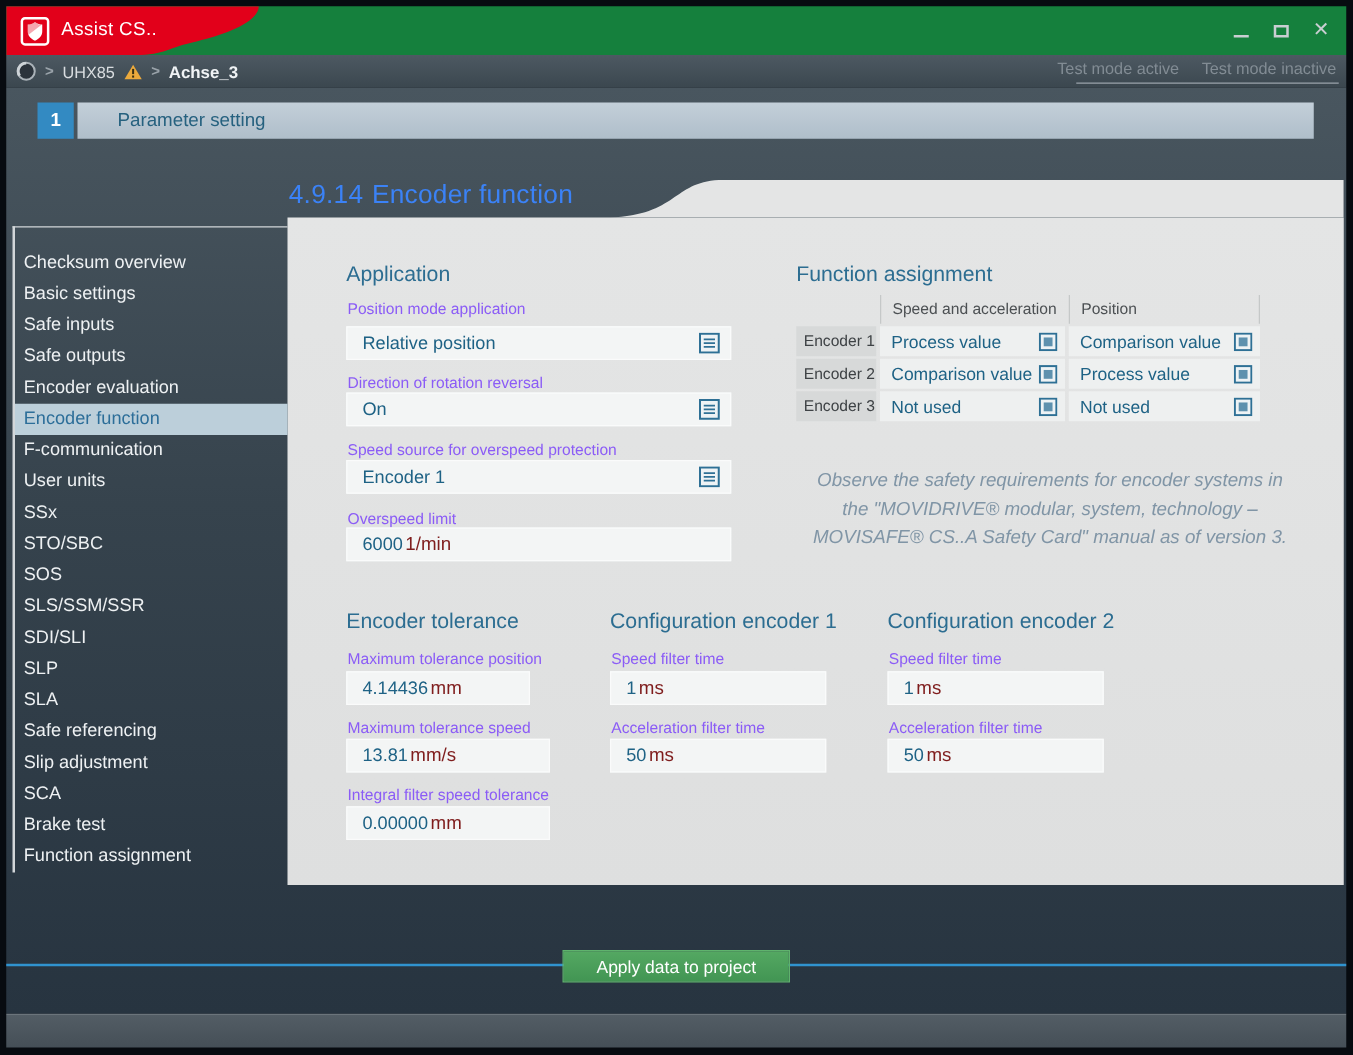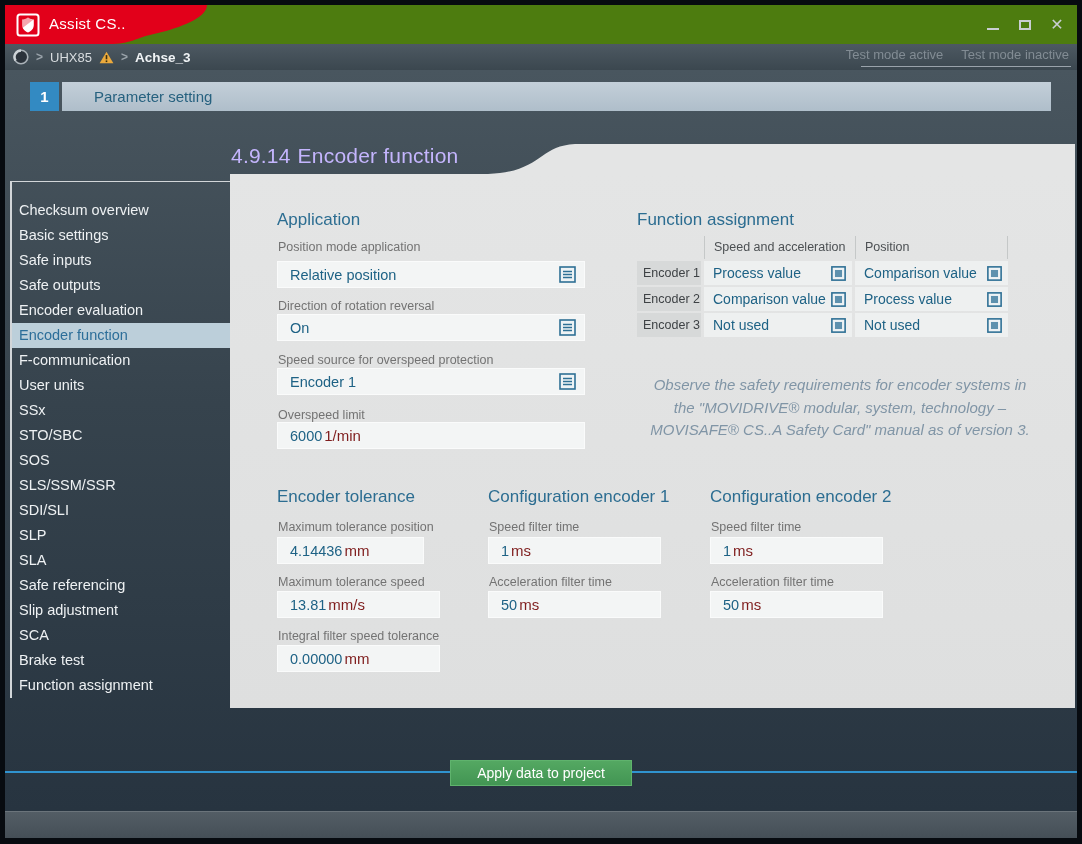--- a/index.html
+++ b/index.html
@@ -6,21 +6,21 @@
   html,body { width:1082px; height:844px; }
   body {
     font-family:"Liberation Sans", sans-serif;
     background:#070b10;
     position:relative;
     overflow:hidden;
   }
   .abs { position:absolute; }
 
   
-  .titlebar { left:5px; top:5px; width:1072px; height:39px; background:#4d7c0f; }
+  .titlebar { left:5px; top:5px; width:1072px; height:39px; background:#15803d; }
   .red-swoosh { left:0; top:0; width:230px; height:39px; }
   .logo-box { left:11px; top:8px; width:24px; height:24px; }
   .app-title { left:44px; top:10px; color:#ffffff; font-size:15px; letter-spacing:0.3px; }
   .win-controls { right:12px; top:0; height:39px; display:flex; align-items:center; gap:16px; }
   .wc { width:16px; height:16px; display:flex; align-items:center; justify-content:center; cursor:pointer; }
   .wc-min i { display:block; width:12px; height:2px; background:#c9ced2; margin-top:8px; }
   .wc-max i { display:block; width:12px; height:10px; border:2px solid #c9ced2; }
   .wc-close { color:#c9ced2; font-size:16px; line-height:16px; }
 
   
@@ -40,36 +40,36 @@
 
   
   .step-num { left:30px; top:82px; width:29px; height:29px; background:#338ac2;
     color:#ffffff; font-size:15px; font-weight:700; display:flex; align-items:center; justify-content:center; }
   .step-bar { left:62px; top:82px; width:989px; height:29px;
     background:linear-gradient(180deg,#c3cfd9,#afbeca);
     display:flex; align-items:center; }
   .step-label { color:#26617f; font-size:15px; margin-left:32px; }
 
   
-  .page-title { left:231px; top:144px; color:#c4b5fd; font-size:21px; font-weight:300; letter-spacing:0.2px; }
+  .page-title { left:231px; top:144px; color:#3b82f6; font-size:21px; font-weight:300; letter-spacing:0.2px; }
   .page-title .num { margin-right:7px; }
   .panel-curve { left:230px; top:144px; width:845px; height:30px; }
   .panel { left:230px; top:174px; width:845px; height:534px;
     background:linear-gradient(180deg,#e4e5e5,#dedfdf); }
 
   
   .sidebar { left:10px; top:181px; width:220px;
     border-top:1px solid #d2d6d9; border-left:2px solid #d2d6d9; padding-top:16px; }
   .side-item { height:25px; line-height:25px; padding-left:7px;
     color:#eef1f3; font-size:14.5px; cursor:pointer; white-space:nowrap; }
   .side-item.selected { background:#bccfda; color:#2c6e99; }
 
   
   .sec-h { color:#2c6d91; font-size:17px; }
-  .flabel { color:#737373; font-size:12.5px;text-align:center; }
+  .flabel { color:#8b5cf6; font-size:12.5px;text-align:center; }
   .field { background:#f3f5f5; border:1px solid #fafbfb; height:27px;
     display:flex; align-items:center; padding:0 8px 0 12px; cursor:default; }
   .field .val { color:#1e6285; font-size:14.5px; white-space:nowrap; }
   .field .unit { color:#7f1d1d; font-size:15px; margin-left:2px; }
   .field .spacer { flex:1; }
   .dd-icon { width:17px; height:17px; flex:0 0 auto; cursor:pointer; }
 
   
   .fa-table { left:637px; top:236px; width:368px;
     display:grid; grid-template-columns:64px 148px 153px;

